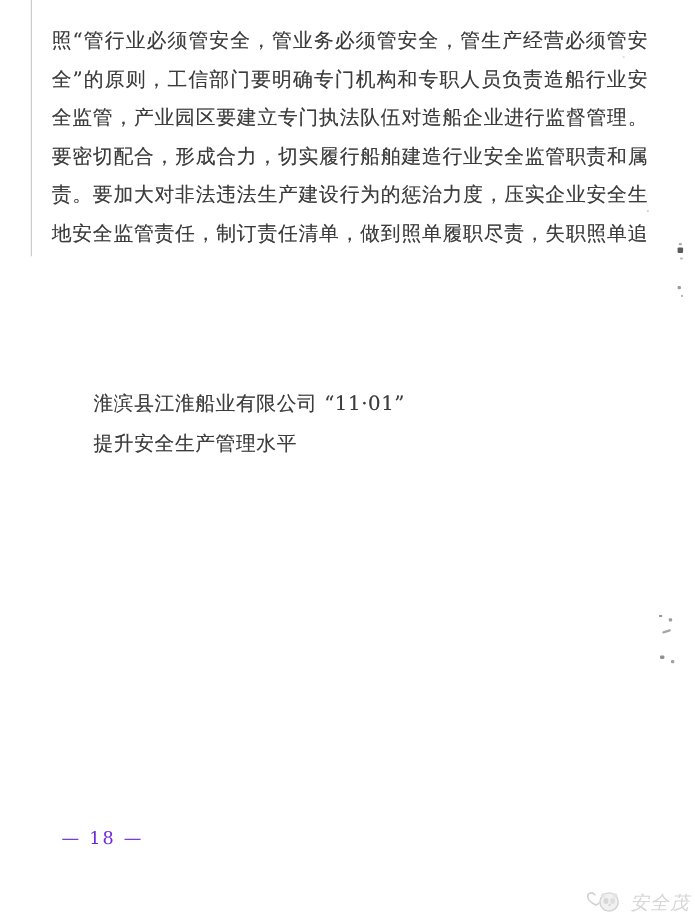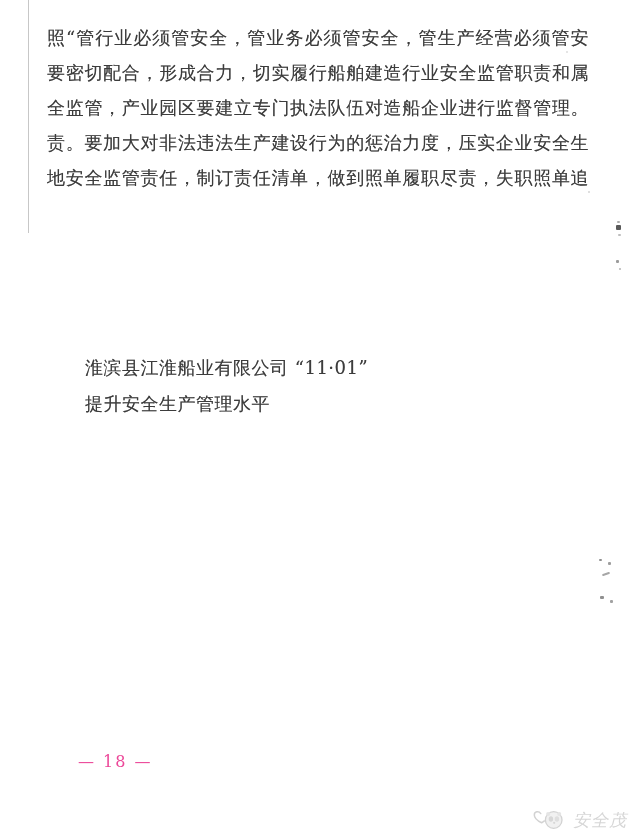--- a/index.html
+++ b/index.html
@@ -53,22 +53,22 @@
     color: var(--ink, #3c3c3c);
     font-size: 18px;
     line-height: 36px;
     letter-spacing: .5px;
     text-shadow: 0 0 .5px rgba(60,60,60,.5);
   }
 
   
   .page-number {
     position: absolute;
-    left: 78px; top: 752px;
-    color: #ec4899;
+    left: 56px; top: 752px;
+    color: #6d28d9;
     font-size: 16px;
     line-height: 20px;
     letter-spacing: 2px;
   }
 
   
   .watermark {
     position: absolute;
     right: 5px; top: 808px;
     display: flex;
@@ -93,22 +93,23 @@
 </style>
 </head>
 <body>
 
 <div class="page">
 
   <div class="artifact-vline"></div>
 
   <div class="body-text">
     <div class="text-line">照“管行业必须管安全，管业务必须管安全，管生产经营必须管安</div>
+    <div class="text-line">全”的原则，工信部门要明确专门机构和专职人员负责造船行业安</div>
+    <div class="text-line">全监管，产业园区要建立专门执法队伍对造船企业进行监督管理。</div>
     <div class="text-line">要密切配合，形成合力，切实履行船舶建造行业安全监管职责和属</div>
-    <div class="text-line">全监管，产业园区要建立专门执法队伍对造船企业进行监督管理。</div>
     <div class="text-line">责。要加大对非法违法生产建设行为的惩治力度，压实企业安全生</div>
     <div class="text-line">地安全监管责任，制订责任清单，做到照单履职尽责，失职照单追</div>
   </div>
 
   <div class="signature">
     <div>淮滨县江淮船业有限公司 “11·01”</div>
     <div>提升安全生产管理水平</div>
   </div>
 
   <div class="page-number">— 18 —</div>

